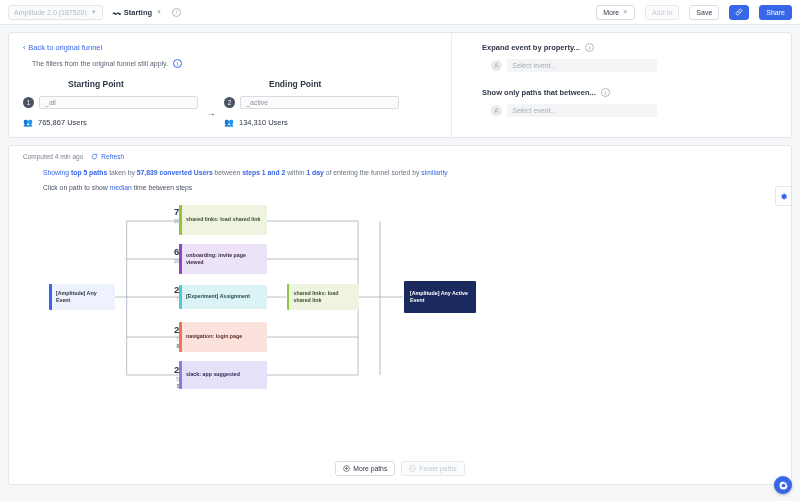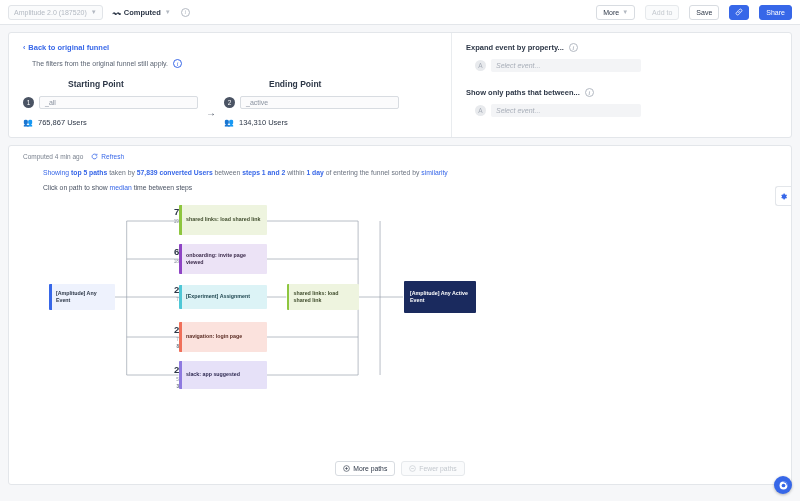--- a/index.html
+++ b/index.html
@@ -41,23 +41,23 @@
   .tb-btn.primary { background: #3767e8; border-color: #3767e8; color: #fff; }
   .tb-btn.icon-only { padding: 0 5px; }
 
   
   .card {
     background: #fff; border: 1px solid #e3e6ea; border-radius: 3px;
     margin: 7px 8px 0 8px;
   }
   .top-card { display: flex; height: 106px; }
   .tc-left { flex: 1; padding: 10px 14px; }
-  .tc-right { width: 340px; border-left: 1px solid #e9ecef; padding: 10px 14px; }
-
-  .back-link { font-size: 7.5px; color: #3767e8; display: flex; align-items: center; gap: 3px; cursor: pointer; font-weight: bold; }
+  .tc-right { width: 340px; border-left: 1px solid #e9ecef; padding: 10px 30px; }
+
+  .back-link { font-size: 7.5px; color: #3767e8; display: flex; align-items: center; gap: 3px; cursor: pointer; }
   .back-link .lt { font-size: 7px; }
   .filters-note { font-size: 7px; color: #5c6573; margin: 7px 0 0 9px; display: flex; align-items: center; gap: 5px; }
   .info-circle.blue { border-color: #3767e8; color: #3767e8; }
 
   .points { display: flex; align-items: flex-start; margin-top: 11px; }
   .point-col { width: 175px; }
   .point-title { font-size: 8.5px; font-weight: 700; color: #2d3747; padding-left: 45px; }
   .point-row { display: flex; align-items: center; gap: 5px; margin-top: 7px; }
   .step-badge {
     width: 11px; height: 11px; border-radius: 50%; background: #4a5363; color: #fff;
@@ -140,21 +140,21 @@
 
 <div class="app">
 
   <div class="topbar">
     <div class="proj-chip">
       <span>Amplitude 2.0 (187520)</span>
       <span class="chev">▼</span>
     </div>
     <div class="journeys">
       <span class="wave">〰</span>
-      <span>Computed</span>
+      <span>Starting</span>
       <span class="chev">▼</span>
     </div>
     <span class="info-circle">i</span>
     <div class="spacer"></div>
     <div class="tb-btn">
       <span>More</span>
       <span class="chev">▼</span>
     </div>
     <div class="tb-btn disabled">Add to</div>
     <div class="tb-btn">Save</div>

